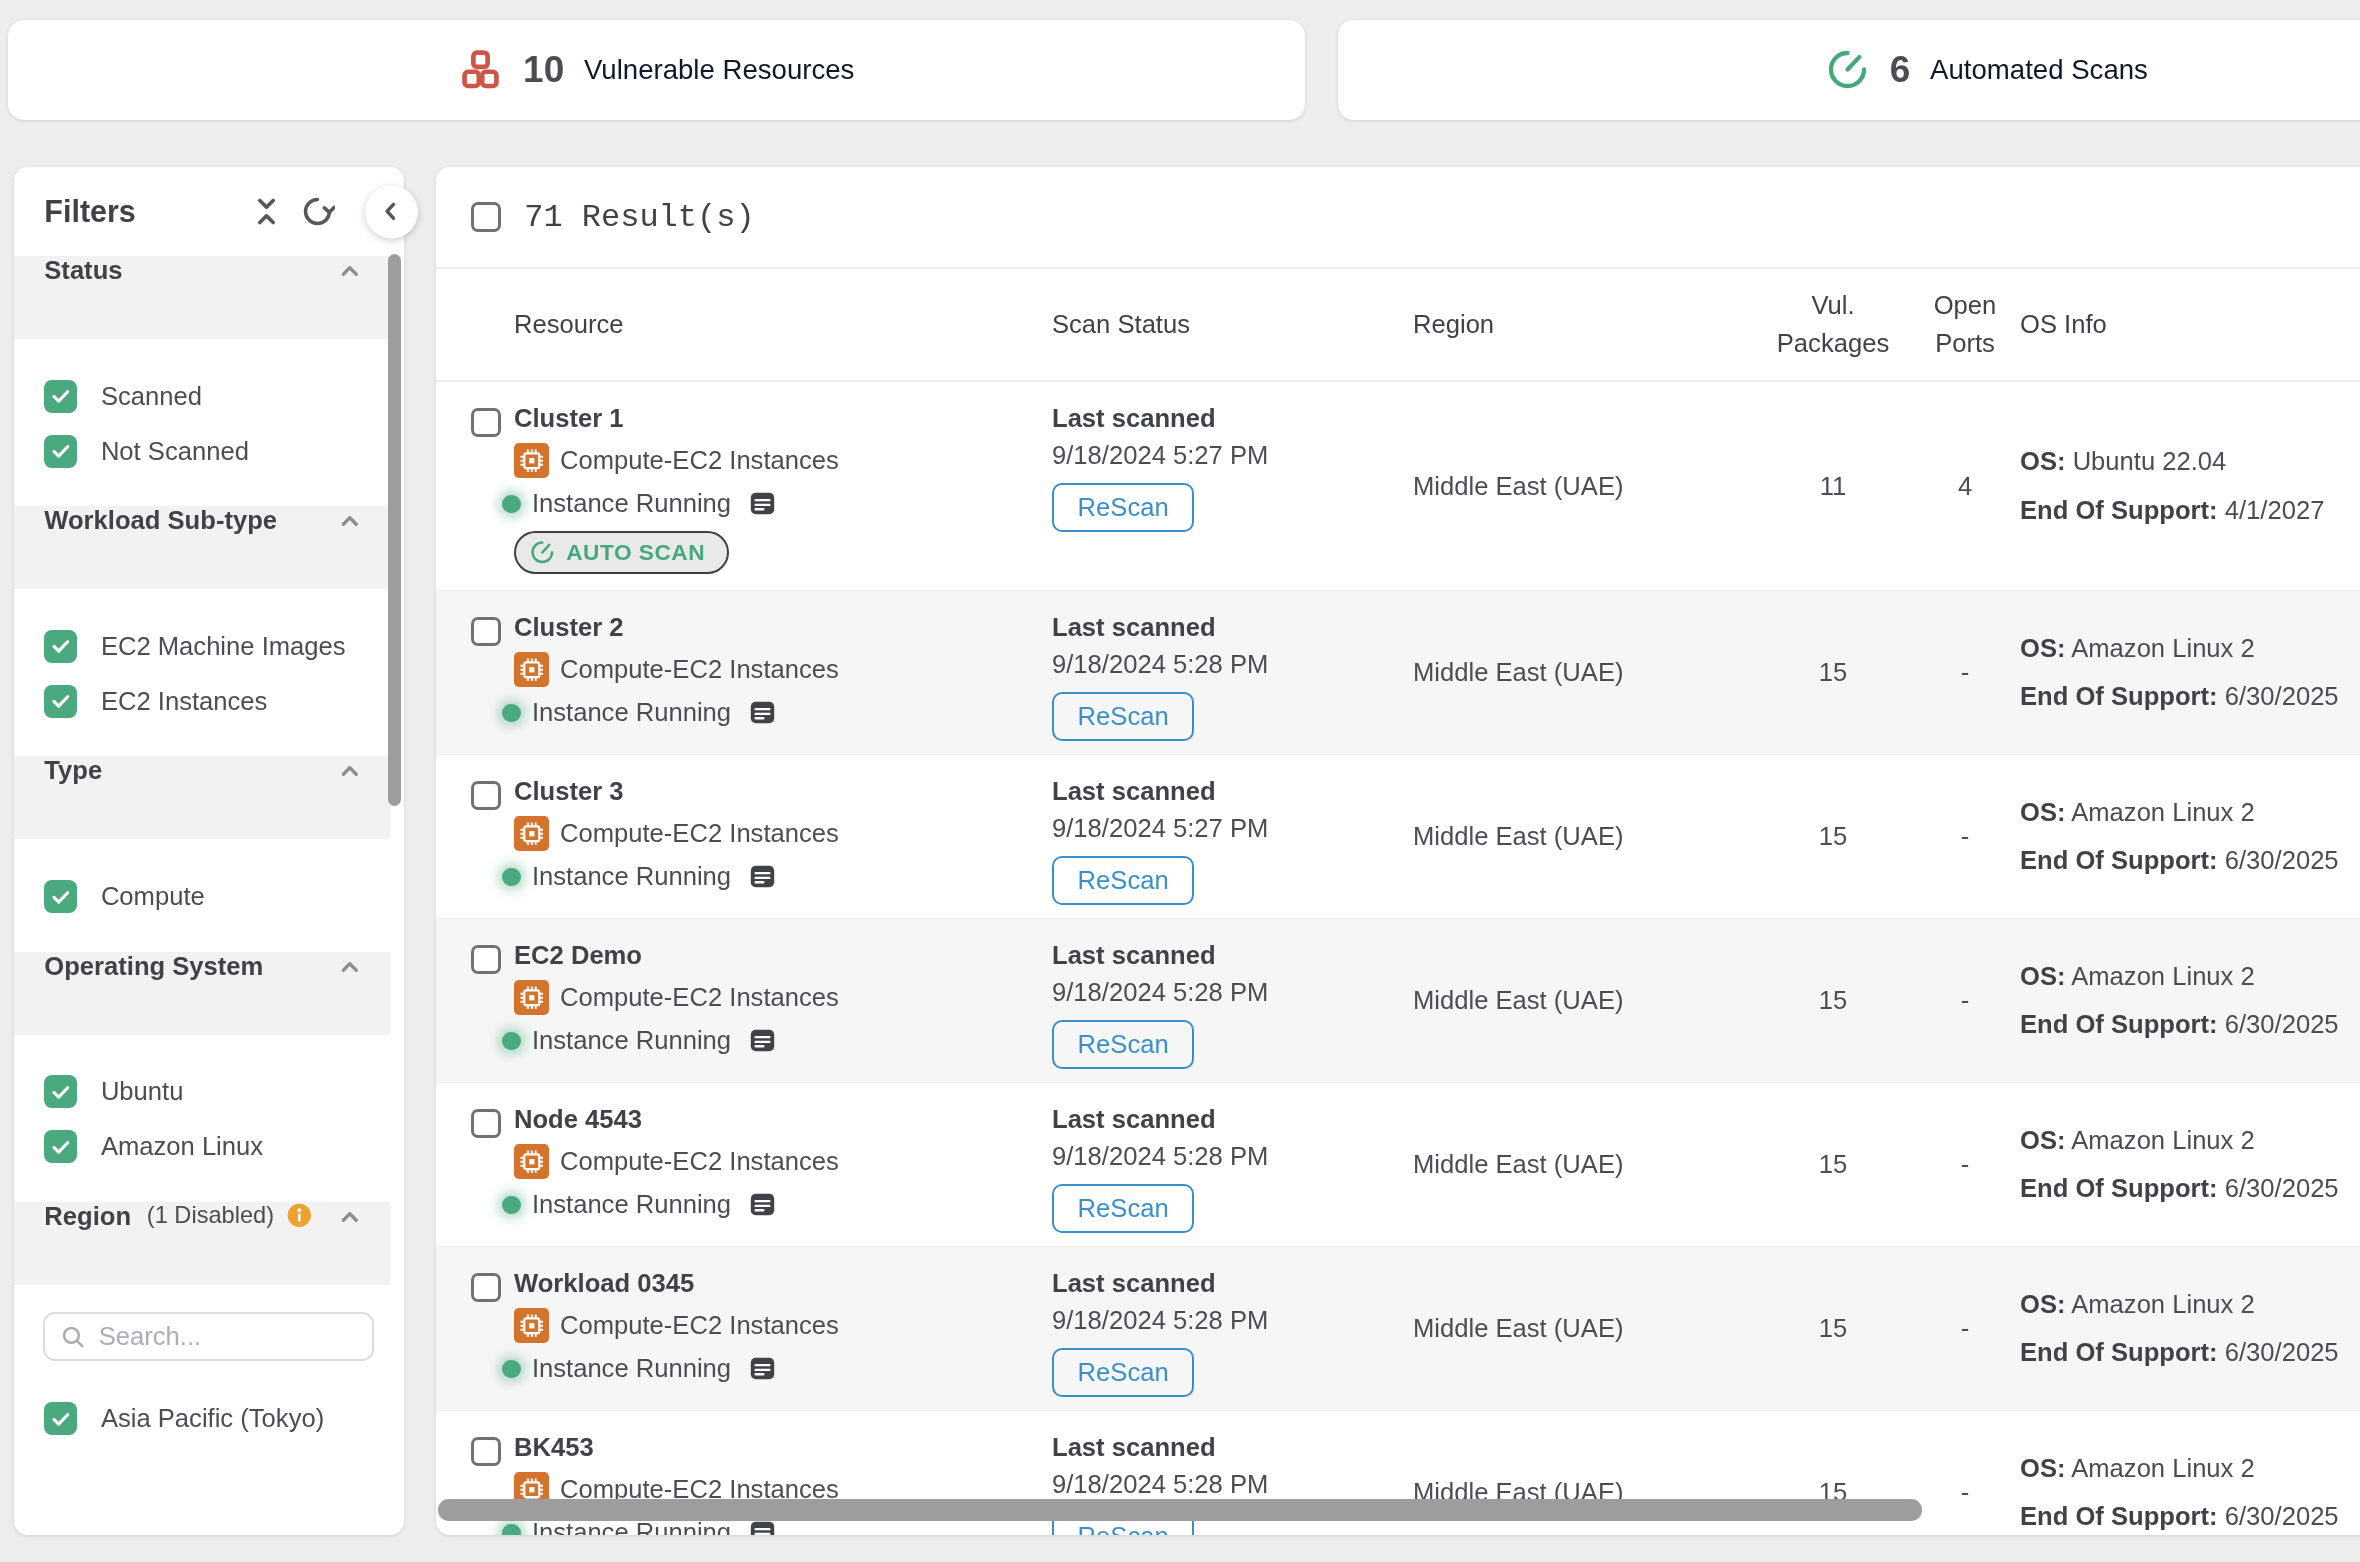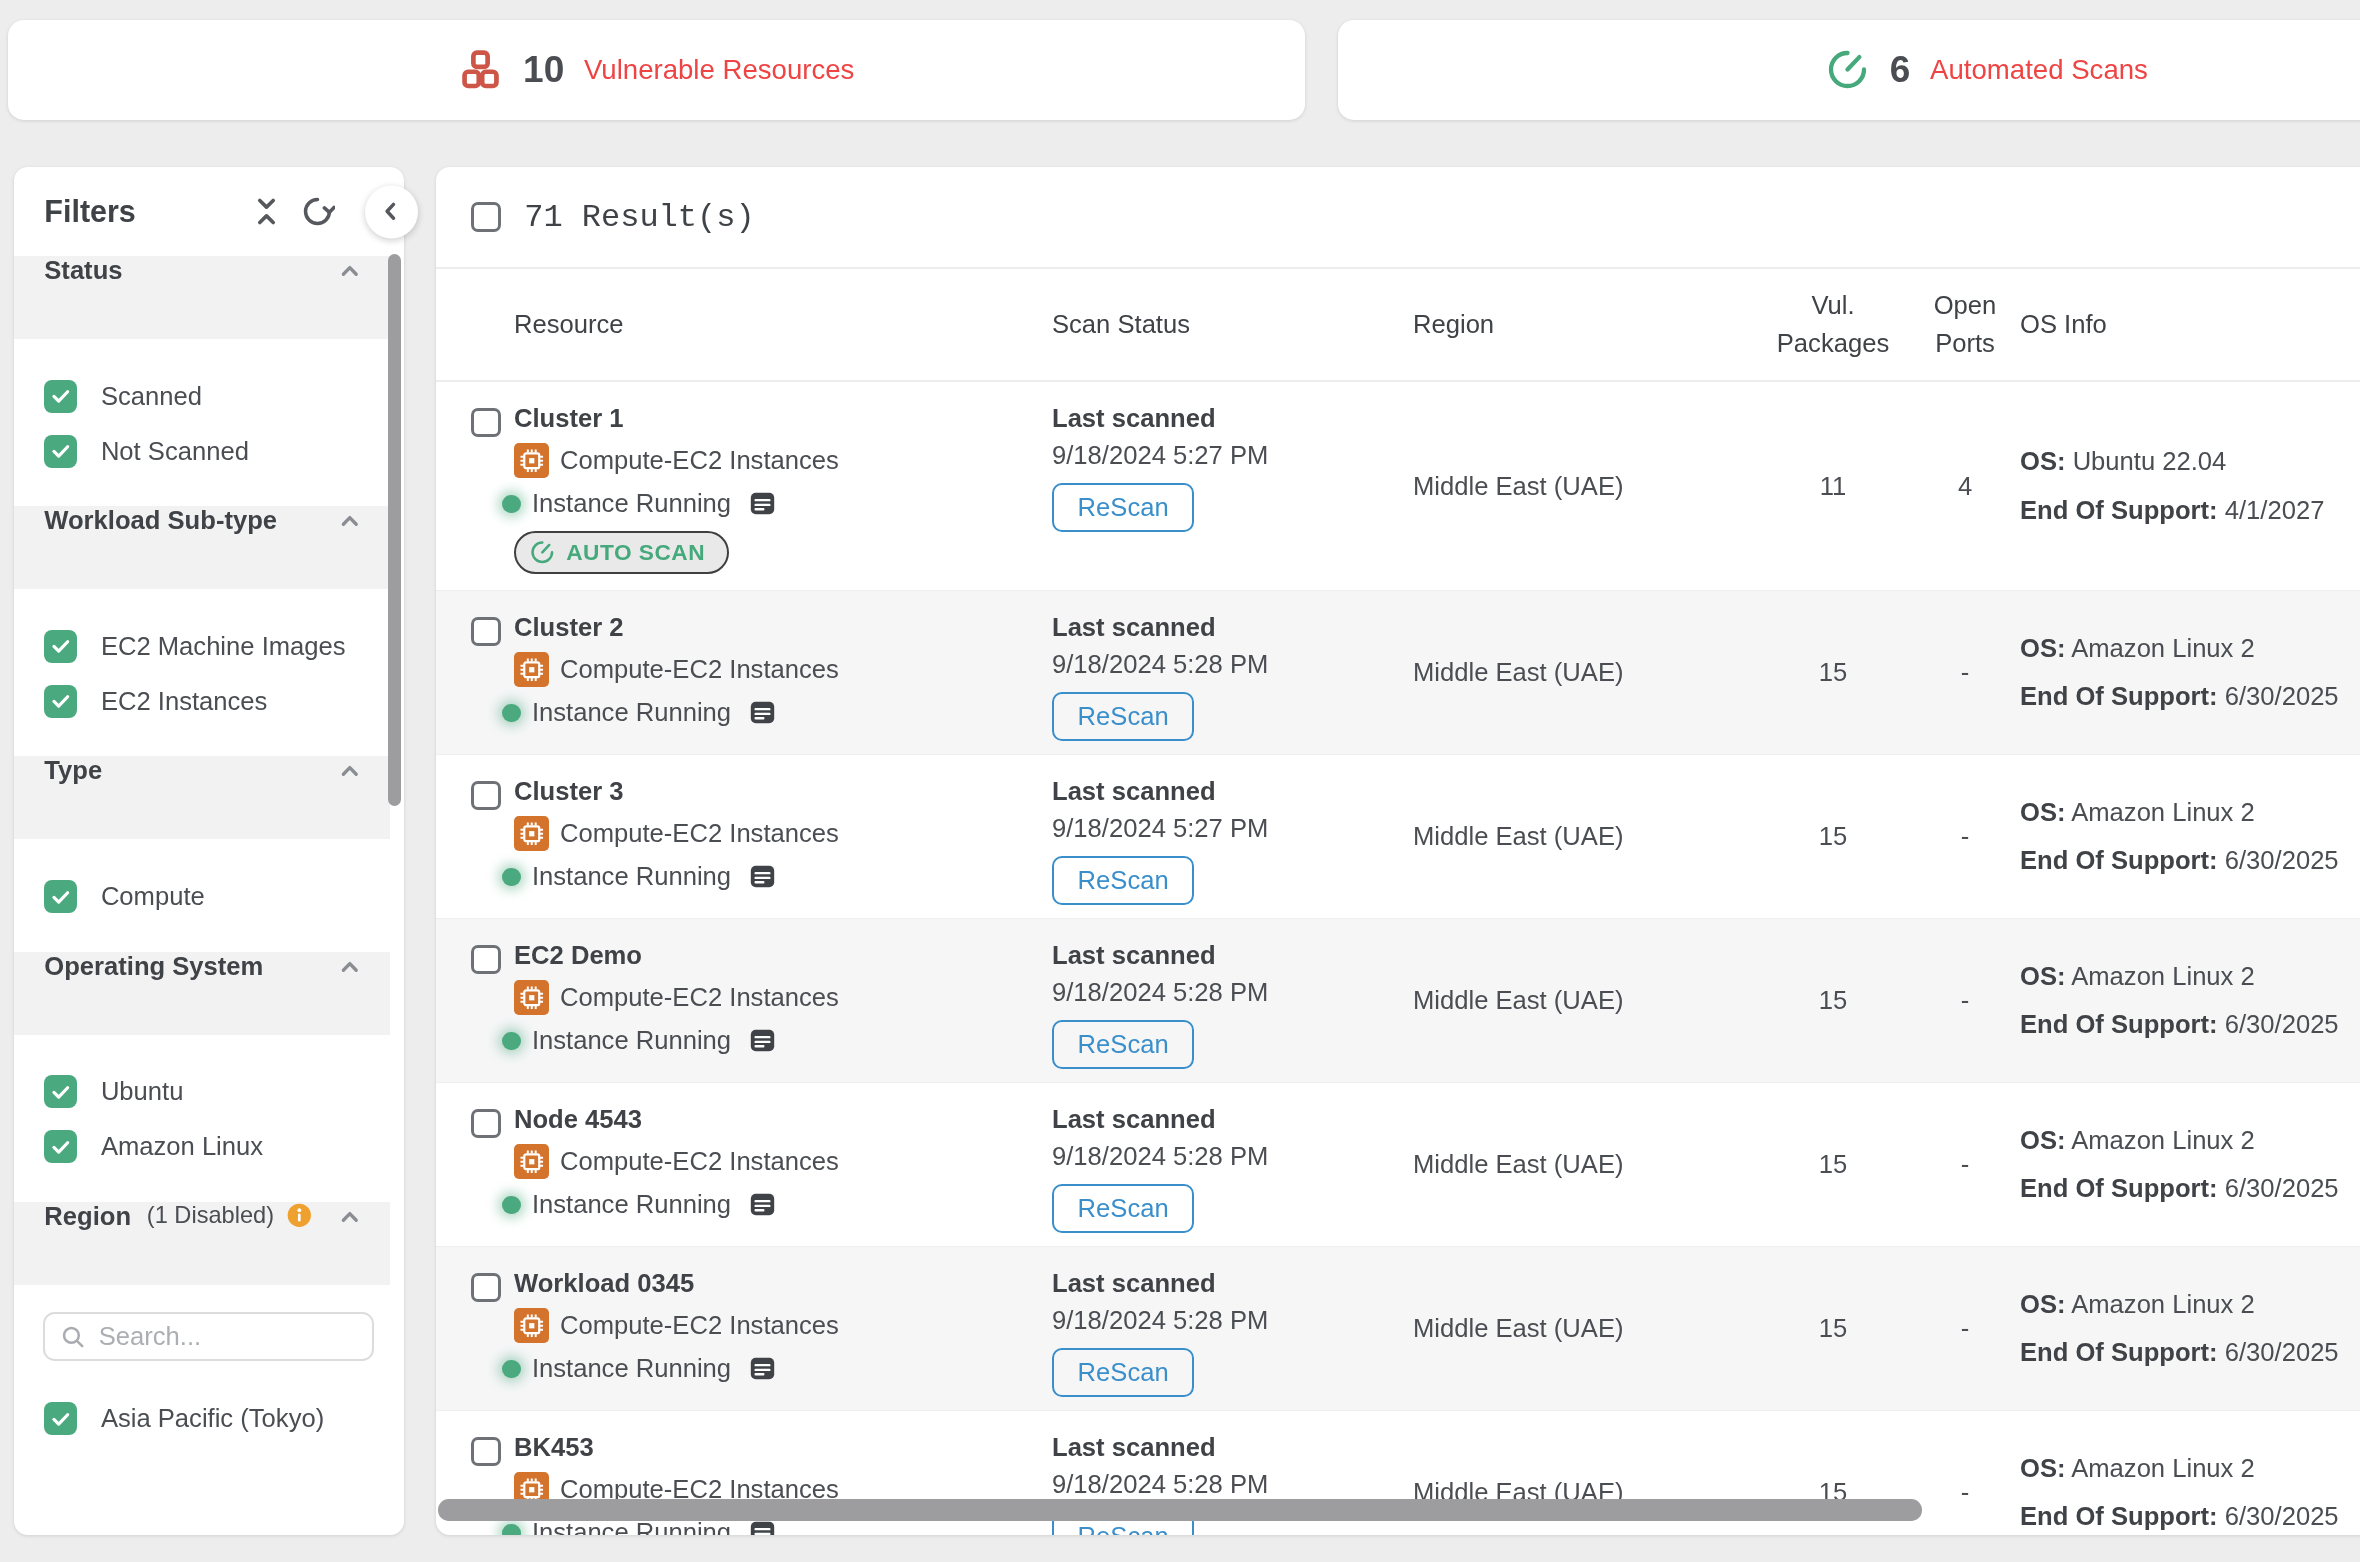--- a/index.html
+++ b/index.html
@@ -5,21 +5,21 @@
   html,body{margin:0;padding:0;background:#EDEDEE;}
   .viewport{position:relative;width:2360px;height:1562px;background:#EDEDEE;overflow:hidden;
     font-family:"Liberation Sans",sans-serif;color:#3F4246;-webkit-font-smoothing:antialiased;}
 
   
   .summary-card{position:absolute;top:19.7px;height:100px;background:#fff;border-radius:15.8px;
     box-shadow:0 1px 3.9px rgba(0,0,0,.12);display:flex;align-items:center;justify-content:center;gap:19.7px;}
   .card-vuln{left:7.9px;width:1297px;}
   .card-scans{left:1338px;width:1297px;}
   .card-count{font-size:37px;font-weight:bold;color:#4A4D52;}
-  .card-label{font-size:27.6px;color:#ef4444;}
+  .card-label{font-size:27.6px;color:#0f172a;}
   .sum-icon{width:45px;height:45px;display:block;}
 
   
   .filters-panel{position:absolute;left:13.8px;top:167px;width:390px;height:1368px;background:#fff;
     border-radius:13.8px;box-shadow:0 1px 3.9px rgba(0,0,0,.12);box-sizing:border-box;}
   .filters-header{height:89px;display:flex;align-items:center;padding:0 69px 0 30.5px;position:relative;}
   .filters-title{font-size:30.5px;font-weight:bold;flex:1;color:#3F4246;}
   .icon-btn{width:35px;height:35px;margin-left:15.8px;cursor:pointer;flex:0 0 auto;}
   .icon-btn svg{width:35px;height:35px;display:block;}
   .collapse-circle{position:absolute;right:-13.8px;top:50%;transform:translateY(-50%);width:53px;height:53px;

